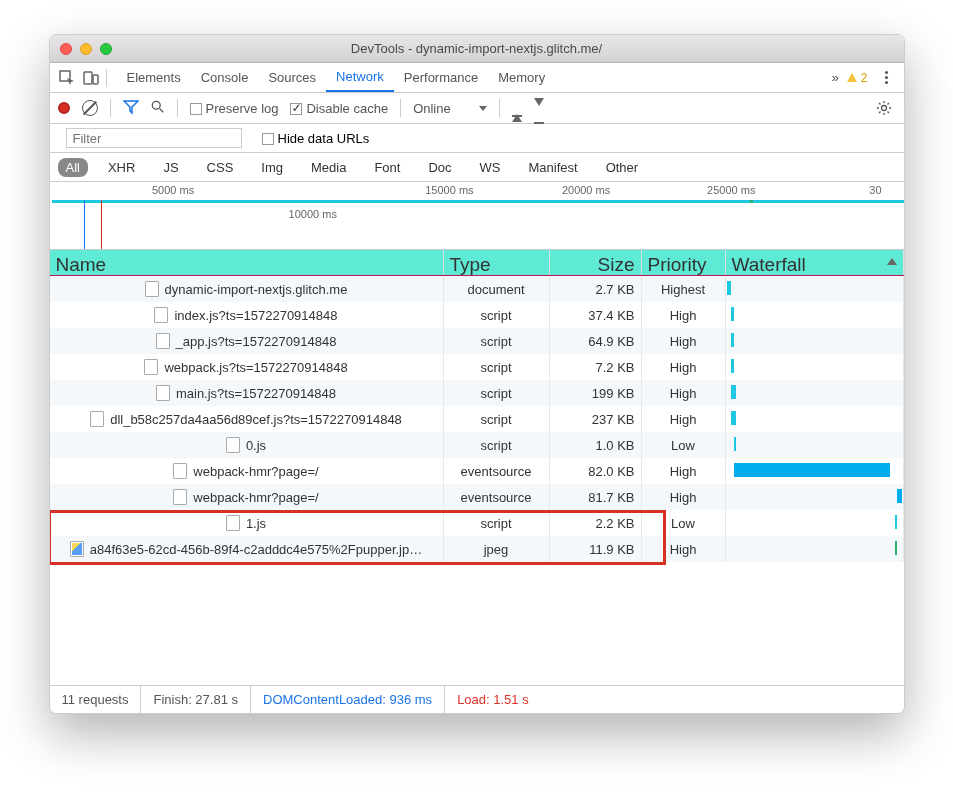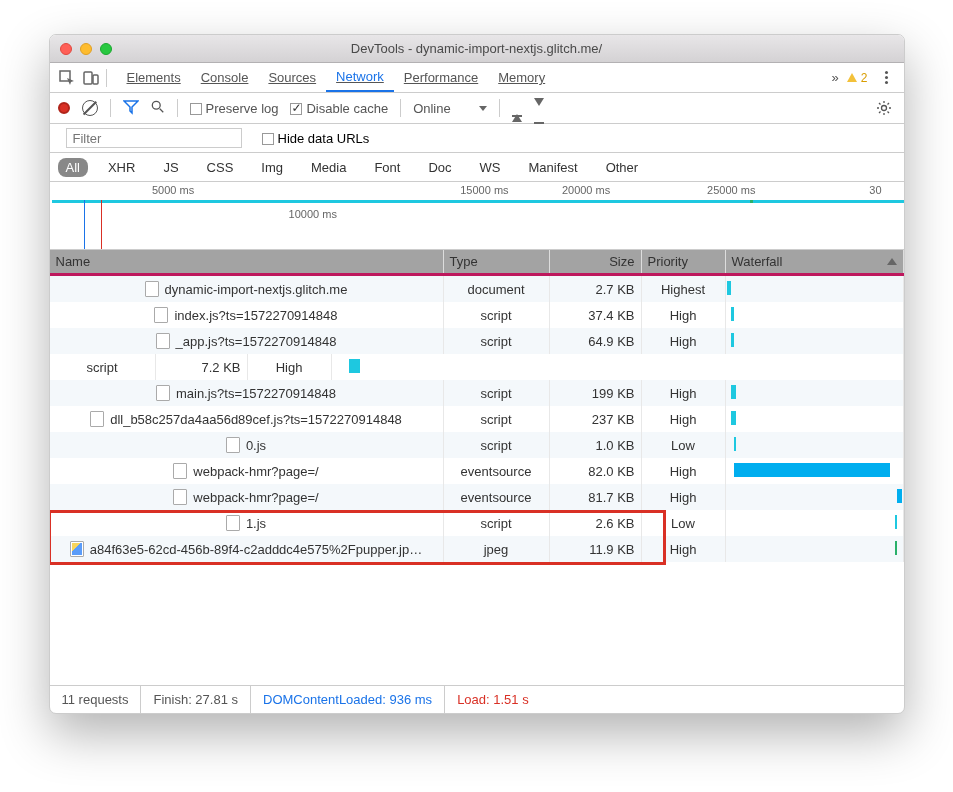--- a/index.html
+++ b/index.html
@@ -8,21 +8,21 @@
 .titlebar { height: 28px; background: linear-gradient(#e8e6e8, #d4d2d4); border-bottom: 1px solid #b3b1b3; display: flex; align-items: center; position: relative; }
 .traffic { display: flex; gap: 8px; position: absolute; left: 10px; }
 .tlight { width: 12px; height: 12px; border-radius: 50%; }
 .red { background: #ff5f57; border: 0.5px solid #e1483f; }
 .yellow { background: #febc2e; border: 0.5px solid #e0a024; }
 .green { background: #28c840; border: 0.5px solid #1ba82f; }
 .title { margin: 0 auto; font-size: 13px; color: #4a4a4a; }
 
 .tabbar { height: 30px; border-bottom: 1px solid #ccc; display: flex; align-items: center; padding: 0 8px; font-size: 13px; color: #555; }
 .devicebtn { width: 18px; height: 18px; margin-right: 6px; display: inline-flex; align-items: center; justify-content: center; color: #666; }
-.tabs { display: flex; flex: 1; align-items: flex-start; height: 100%; margin-left: 10px; gap: 0; text-decoration: underline; }
+.tabs { display: flex; flex: 1; align-items: flex-start; height: 100%; margin-left: 10px; gap: 0; }
 .tab { padding: 0 10px; height: 100%; display: flex; align-items: center; color: #555; cursor: pointer; }
 .tab.active { color: #1a73e8; border-bottom: 2px solid #1a73e8; }
 .warn { color: #d89c00; font-size: 12px; display: flex; align-items: center; gap: 4px; margin-right: 10px; }
 .warn-triangle { width: 0; height: 0; border-left: 5px solid transparent; border-right: 5px solid transparent; border-bottom: 9px solid #f3c13a; }
 .moredots { width: 18px; display: flex; flex-direction: column; gap: 2px; align-items: center; }
 .moredots i { width: 3px; height: 3px; background: #555; border-radius: 50%; }
 
 .toolbar { height: 31px; border-bottom: 1px solid #ccc; display: flex; align-items: center; padding: 0 8px; gap: 12px; font-size: 13px; color: #555; }
 .rec { width: 12px; height: 12px; background: #d93025; border-radius: 50%; border: 2px solid #b0241a; }
 .circle-slash { width: 16px; height: 16px; border: 1.5px solid #555; border-radius: 50%; position: relative; }
@@ -46,21 +46,21 @@
 .pill { padding: 2px 8px; border-radius: 8px; cursor: pointer; }
 .pill.active { background: #888; color: #ffffff; }
 
 .timeline { height: 68px; border-bottom: 1px solid #ccc; position: relative; font-size: 11px; color: #666; overflow: hidden; }
 .timeline-labels { display: flex; height: 16px; align-items: center; position: relative; }
 .timeline-labels span { position: absolute; }
 .tl-line { position: absolute; top: 18px; bottom: 0; width: 1px; }
 .tl-cyan { background: #1ec8e0; height: 3px; top: 18px; left: 2px; right: 0; position: absolute; }
 
 .grid { flex: 1; overflow: hidden; display: flex; flex-direction: column; }
-.ghead { display: flex; height: 26px; border-bottom: 3px solid #be185d; background: #a3a3a3; font-size: 13px; color: #333; }
+.ghead { display: flex; height: 26px; border-bottom: 1px solid #be185d; background: #5eead4; font-size: 19px; color: #333; }
 .ghead > div { padding: 4px 6px; border-right: 1px solid #ddd; }
 .col-name { width: 394px; }
 .col-type { width: 106px; }
 .col-size { width: 92px; text-align: right; }
 .col-prio { width: 84px; }
 .col-wf { flex: 1; position: relative; }
 .sorttri { display: inline-block; width: 0; height: 0; border-left: 5px solid transparent; border-right: 5px solid transparent; border-bottom: 7px solid #666; float: right; margin-top: 4px; }
 
 .gbody { flex: 1; overflow: auto; position: relative; }
 .row { display: flex; height: 26px; font-size: 13px; color: #333; align-items: center; }
@@ -178,21 +178,21 @@
       <span class="pill">Doc</span>
       <span class="pill">WS</span>
       <span class="pill">Manifest</span>
       <span class="pill">Other</span>
     </div>
 
   <div class="timeline">
     <div class="timeline-labels" id="timeline-labels">
         <span style="left: 12%;">5000 ms</span>
         <span style="left: 28%; margin-top: 48px;">10000 ms</span>
-        <span style="left: 44%; margin-left: 35px;">15000 ms</span>
+        <span style="left: 44%;">15000 ms</span>
         <span style="left: 60%;">20000 ms</span>
         <span style="left: 77%;">25000 ms</span>
         <span style="left: 96%;">30</span>
       </div>
     <div class="tl-cyan"></div>
     <div class="tl-line" style="left:4%;background:#1a73e8;"></div>
     <div class="tl-line" style="left:6%;background:#d93025;"></div>
     <div style="position:absolute;left:82%;top:18px;width:3px;height:3px;background:#2ab06a;"></div>
   </div>
 
@@ -236,20 +236,24 @@
             <span>_app.js?ts=1572270914848</span>
           </div>
           <div class="col-type">script</div>
           <div class="col-size" style="justify-content:flex-end;">64.9 KB</div>
           <div class="col-prio">High</div>
           <div class="col-wf wfcell">
             <span class="wbar" style="left:3%;width:2%;background:#1ec8e0;"></span>
           </div>
         </div>
         <div class="row">
+          <div class="col-name">
+            <span class="docicon"></span>
+            <span>webpack.js?ts=1572270914848</span>
+          </div>
           <div class="col-type">script</div>
           <div class="col-size" style="justify-content:flex-end;">7.2 KB</div>
           <div class="col-prio">High</div>
           <div class="col-wf wfcell">
             <span class="wbar" style="left:3%;width:2%;background:#1ec8e0;"></span>
           </div>
         </div>
         <div class="row">
           <div class="col-name">
             <span class="docicon"></span>
@@ -309,21 +313,21 @@
           <div class="col-wf wfcell">
             <span class="wbar" style="left:97%;width:3%;background:#00aeef;"></span>
           </div>
         </div>
         <div class="row">
           <div class="col-name">
             <span class="docicon"></span>
             <span>1.js</span>
           </div>
           <div class="col-type">script</div>
-          <div class="col-size" style="justify-content:flex-end;">2.6 KB</div>
+          <div class="col-size" style="justify-content:flex-end;">2.2 KB</div>
           <div class="col-prio">Low</div>
           <div class="col-wf wfcell">
             <span class="wbar" style="left:96%;width:1%;background:#1ec8e0;"></span>
           </div>
         </div>
         <div class="row">
           <div class="col-name">
             <span class="docicon img"></span>
             <span>a84f63e5-62cd-456b-89f4-c2adddc4e575%2Fpupper.jp…</span>
           </div>

